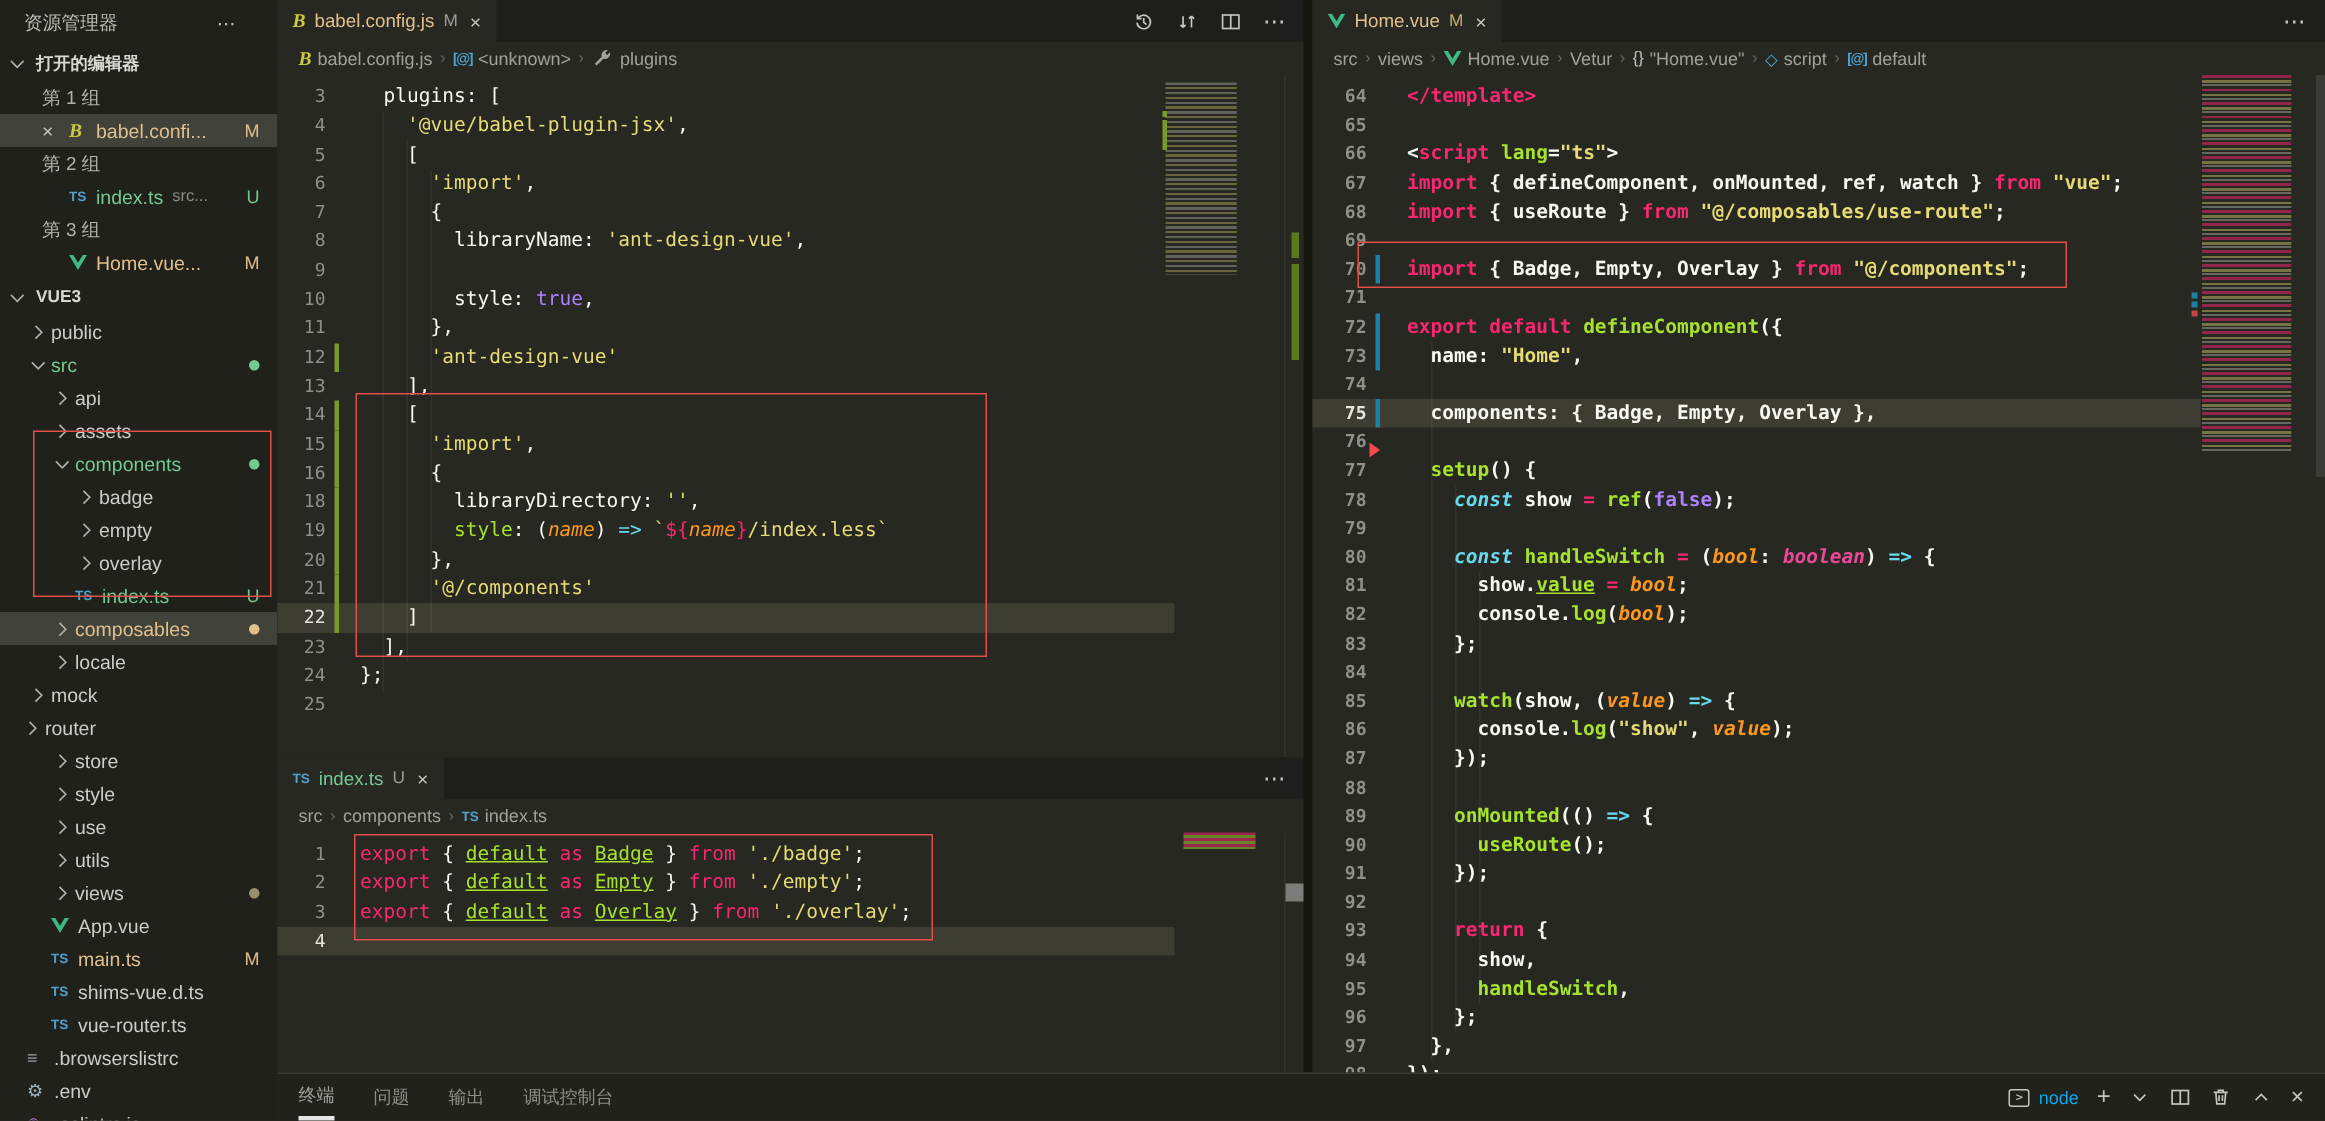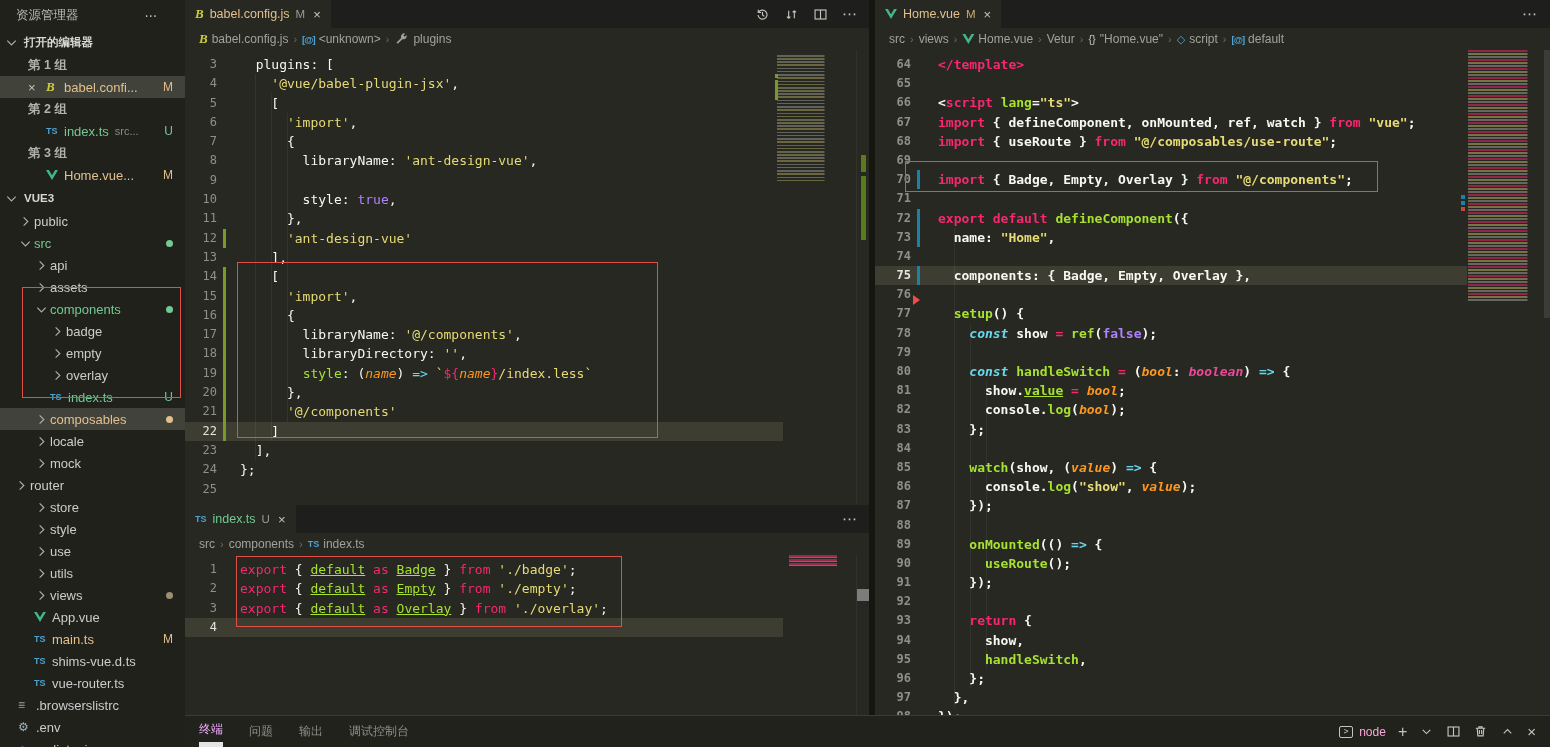--- a/index.html
+++ b/index.html
@@ -8,21 +8,21 @@
 
   
   #sidebar { position:absolute; left:0; top:0; width:185px; height:747px;
     background:#20211b; color:#cccccc; font-size:13px; overflow:hidden; }
   #sb-title { height:30px; display:flex; align-items:center; padding:0 10px 0 16px;
     font-size:12.5px; color:#bcbcb5; }
   #sb-title .more { margin-left:auto; margin-right:18px; color:#c5c5bf; cursor:pointer; }
   .sb-sec { height:24px; display:flex; align-items:center; gap:4px; padding-left:4px;
     font-weight:bold; font-size:11.5px; color:#d8d8d2; }
   .sb-sec svg, .row-chev svg { stroke:#b0b0aa; }
-  .oe-group { height:22px; line-height:22px; padding-left:28px; color:#b2b2ab; font-size:12.5px;font-weight:bold; }
+  .oe-group { height:22px; line-height:22px; padding-left:28px; color:#b2b2ab; font-size:12.5px; }
   .oe-row { height:22px; display:flex; align-items:center; padding-left:28px; padding-right:12px; }
   .oe-row.sel { background:#41423a; }
   .oe-close { width:18px; color:#c5c5bf; font-size:13px; }
   .oe-close.sp { visibility:hidden; }
   .oe-desc { color:#8b8b85; font-size:11px; margin-left:6px; }
   .badge { margin-left:auto; font-size:12px; }
   .tree-row { height:22px; display:flex; align-items:center; padding-right:12px; }
   .tree-row.sel { background:#41423a; }
   .row-chev { width:16px; flex:none; display:flex; align-items:center; }
   .tico { width:18px; flex:none; display:flex; align-items:center; justify-content:flex-start; }
@@ -98,27 +98,27 @@
     background:repeating-linear-gradient(180deg, rgba(249,38,114,.5) 0 1.8px, transparent 1.8px 3.4px,
       rgba(230,219,116,.42) 3.4px 5px, transparent 5px 6.2px, rgba(248,248,242,.3) 6.2px 7.6px, transparent 7.6px 9px);
     background-size:85% 100%; background-repeat:no-repeat; }
   .mark { position:absolute; pointer-events:none; }
 
   
   #panel { position:absolute; left:185px; top:715px; width:1365px; height:32px;
     background:#21221b; border-top:1px solid #3a3b33; display:flex; align-items:center; }
   #panel-tabs { display:flex; gap:26px; padding-left:14px; font-size:12px; }
   .ptab { color:#8f8f88; height:31px; display:flex; align-items:center; }
-  .ptab.active { color:#f0abfc; border-bottom:5px solid #e5e5e5; }
+  .ptab.active { color:#a3a3a3; border-bottom:3px solid #e5e5e5; }
   #panel-right { margin-left:auto; display:flex; align-items:center; gap:12px; padding-right:14px; color:#c5c5bf; }
   #panel-right svg { stroke:#c5c5bf; }
   .term-ic { border:1px solid #c5c5bf; width:14px; height:12px; border-radius:2px;
     display:inline-flex; align-items:center; justify-content:center;
     font:8px "DejaVu Sans Mono",monospace; }
-  #shell-name { font-size:12px; color:#f9a8d4; margin-left:-6px; }
+  #shell-name { font-size:12px; color:#0ea5e9; margin-left:-6px; }
   .pact { display:flex; align-items:center; font-size:14px; cursor:pointer; }
 
   .annot { position:absolute; border:1.5px solid #e04f48; pointer-events:none; z-index:60; }
   .deltri { position:absolute; width:0; height:0; border-left:7px solid #f14c4c;
     border-top:5px solid transparent; border-bottom:5px solid transparent; z-index:20; }
   svg.i { width:15px; height:15px; fill:none; stroke-width:1.2; }
 </style>
 </head>
 <body>
 
@@ -259,21 +259,21 @@
         <span class="dot mod"></span>
       </div>
       <div class="tree-row " style="padding-left:34px">
     <span class="row-chev">
           <svg class="i" viewBox="0 0 16 16">
             <path d="M6 3.5L10.5 8L6 12.5"></path>
           </svg>
         </span>
         <span class="c-fg">locale</span>
       </div>
-      <div class="tree-row " style="padding-left:34px">
+      <div class="tree-row " style="padding-left:18px">
     <span class="row-chev">
           <svg class="i" viewBox="0 0 16 16">
             <path d="M6 3.5L10.5 8L6 12.5"></path>
           </svg>
         </span>
         <span class="c-fg">mock</span>
       </div>
       <div class="tree-row " style="padding-left:14px">
     <span class="row-chev">
           <svg class="i" viewBox="0 0 16 16">
@@ -483,25 +483,20 @@
       </div>
       <div class="cl ">
       <span class="num">15</span>
       <span class="gb g-add"></span>
       <span class="tx"><span class="tk-p">      </span><span class="tk-s">'import'</span><span class="tk-p">,</span></span>
       </div>
       <div class="cl ">
       <span class="num">16</span>
       <span class="gb g-add"></span>
       <span class="tx"><span class="tk-p">      {</span></span>
-      </div>
-      <div class="cl ">
-      <span class="num">17</span>
-      <span class="gb g-add"></span>
-      <span class="tx"><span class="tk-p">        libraryName: </span><span class="tk-s">'@/components'</span><span class="tk-p">,</span></span>
       </div>
       <div class="cl ">
       <span class="num">18</span>
       <span class="gb g-add"></span>
       <span class="tx"><span class="tk-p">        libraryDirectory: </span><span class="tk-s">''</span><span class="tk-p">,</span></span>
       </div>
       <div class="cl ">
       <span class="num">19</span>
       <span class="gb g-add"></span>
       <span class="tx"><span class="tk-p">        </span><span class="tk-f">style</span><span class="tk-p">: (</span><span class="tk-a">name</span><span class="tk-p">) </span><span class="tk-ar">=&gt;</span><span class="tk-p"> </span><span class="tk-s">`</span><span class="tk-o">${</span><span class="tk-a">name</span><span class="tk-o">}</span><span class="tk-s">/index.less`</span></span>

